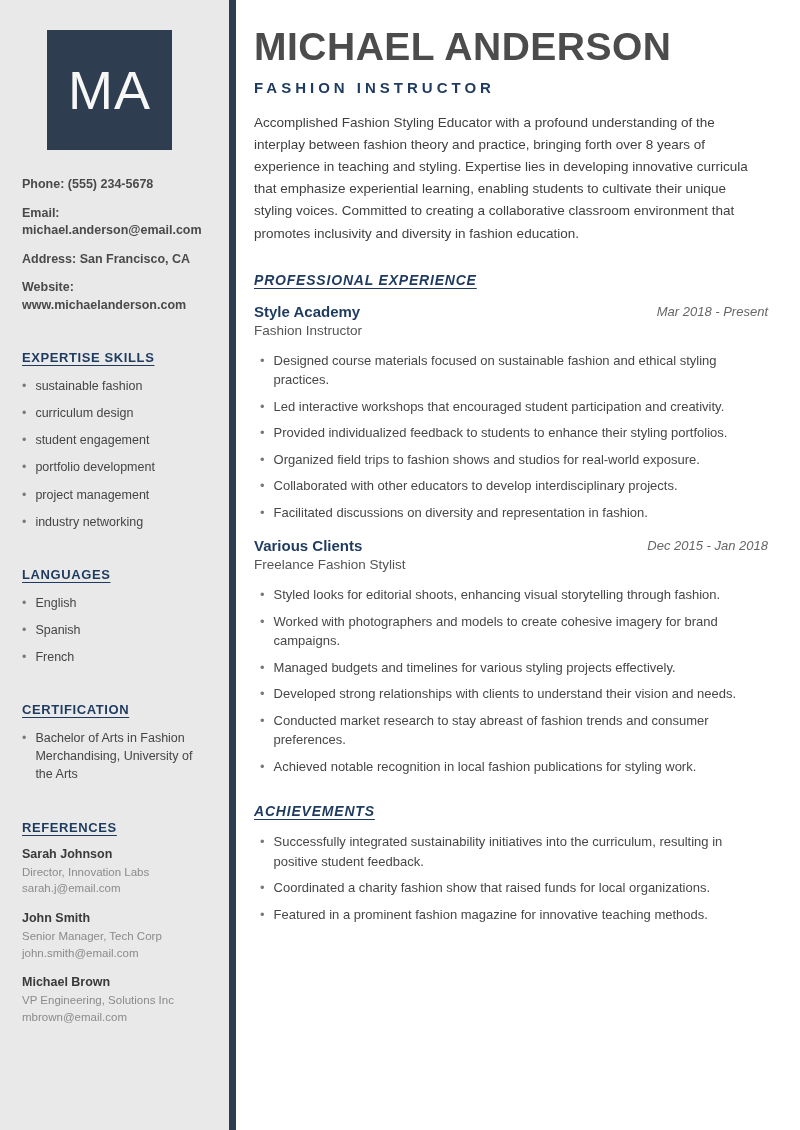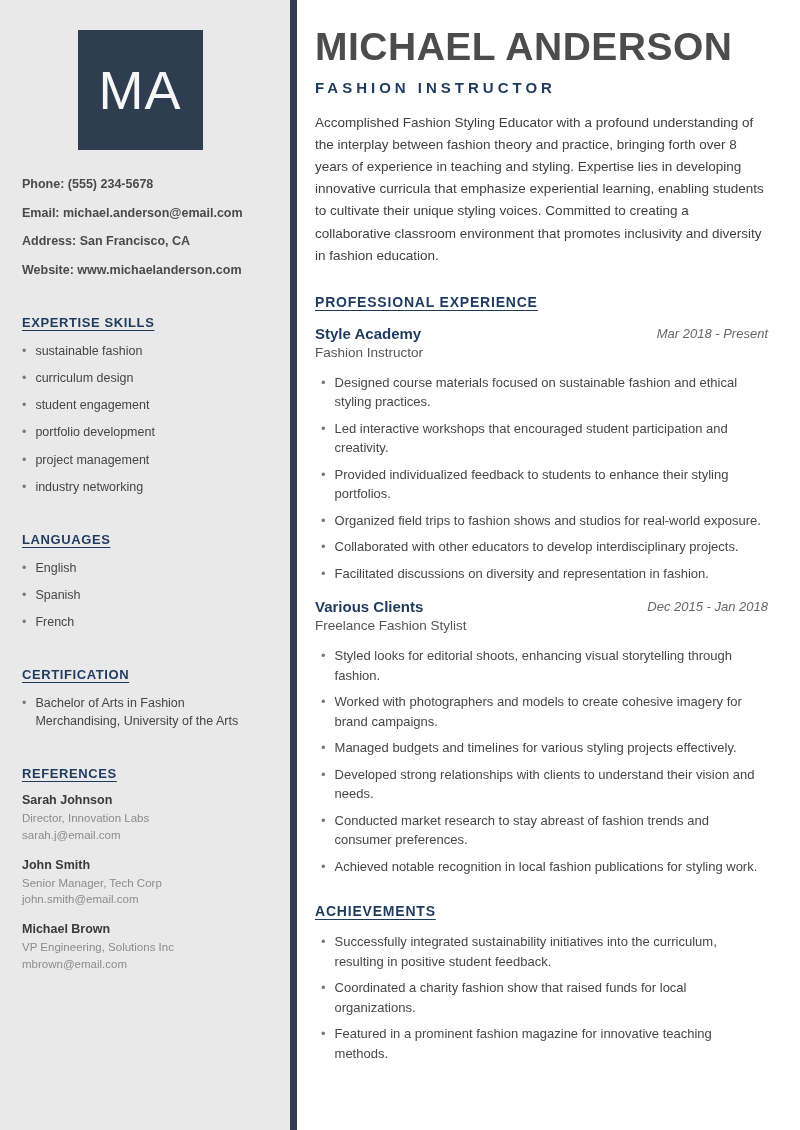--- a/index.html
+++ b/index.html
@@ -16,21 +16,21 @@
     background:#ffffff;
     color:#404040;
   }
   .page{
     display:flex;
     width:800px;
     min-height:1130px;
   }
   
   .sidebar{
-    width:290px;
+    width:229px;
     background:var(--sidebar-bg);
     padding:30px 32px 30px 22px;
     flex-shrink:0;
   }
   .monogram{
     width:125px;
     height:120px;
     background:var(--monogram-bg);
     margin:0 auto 26px auto;
     display:flex;
@@ -123,20 +123,21 @@
     color:#3f3f3f;
   }
   .sec-heading{
     margin:27px 0 0 0;
     font-size:14px;
     font-weight:bold;
     letter-spacing:0.8px;
     color:var(--accent);
     text-decoration:underline;
     text-underline-offset:3px;
+    font-style:italic;
   }
   .job{margin-top:15px;}
   .job-head{
     display:flex;
     justify-content:space-between;
     align-items:center;
   }
   .company{
     font-size:15px;
     font-weight:bold;

